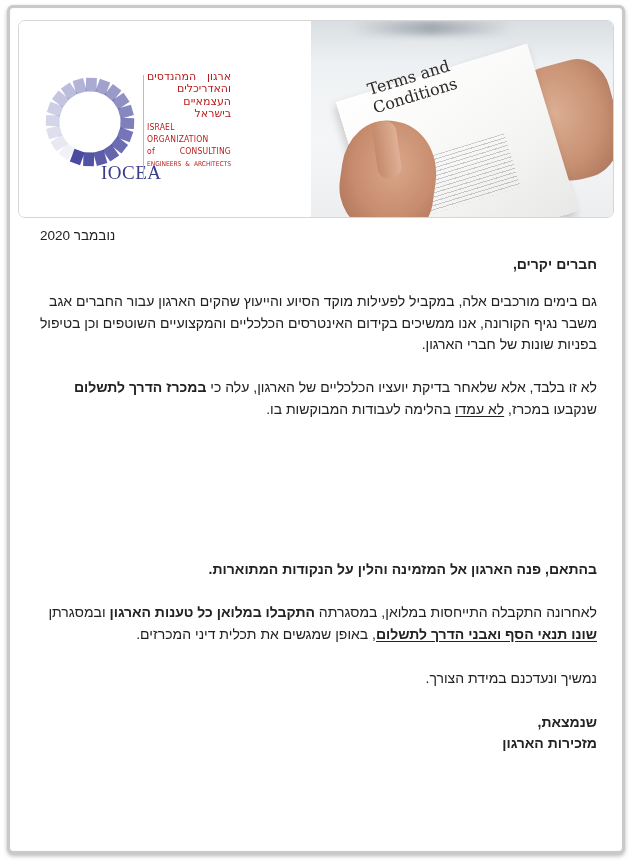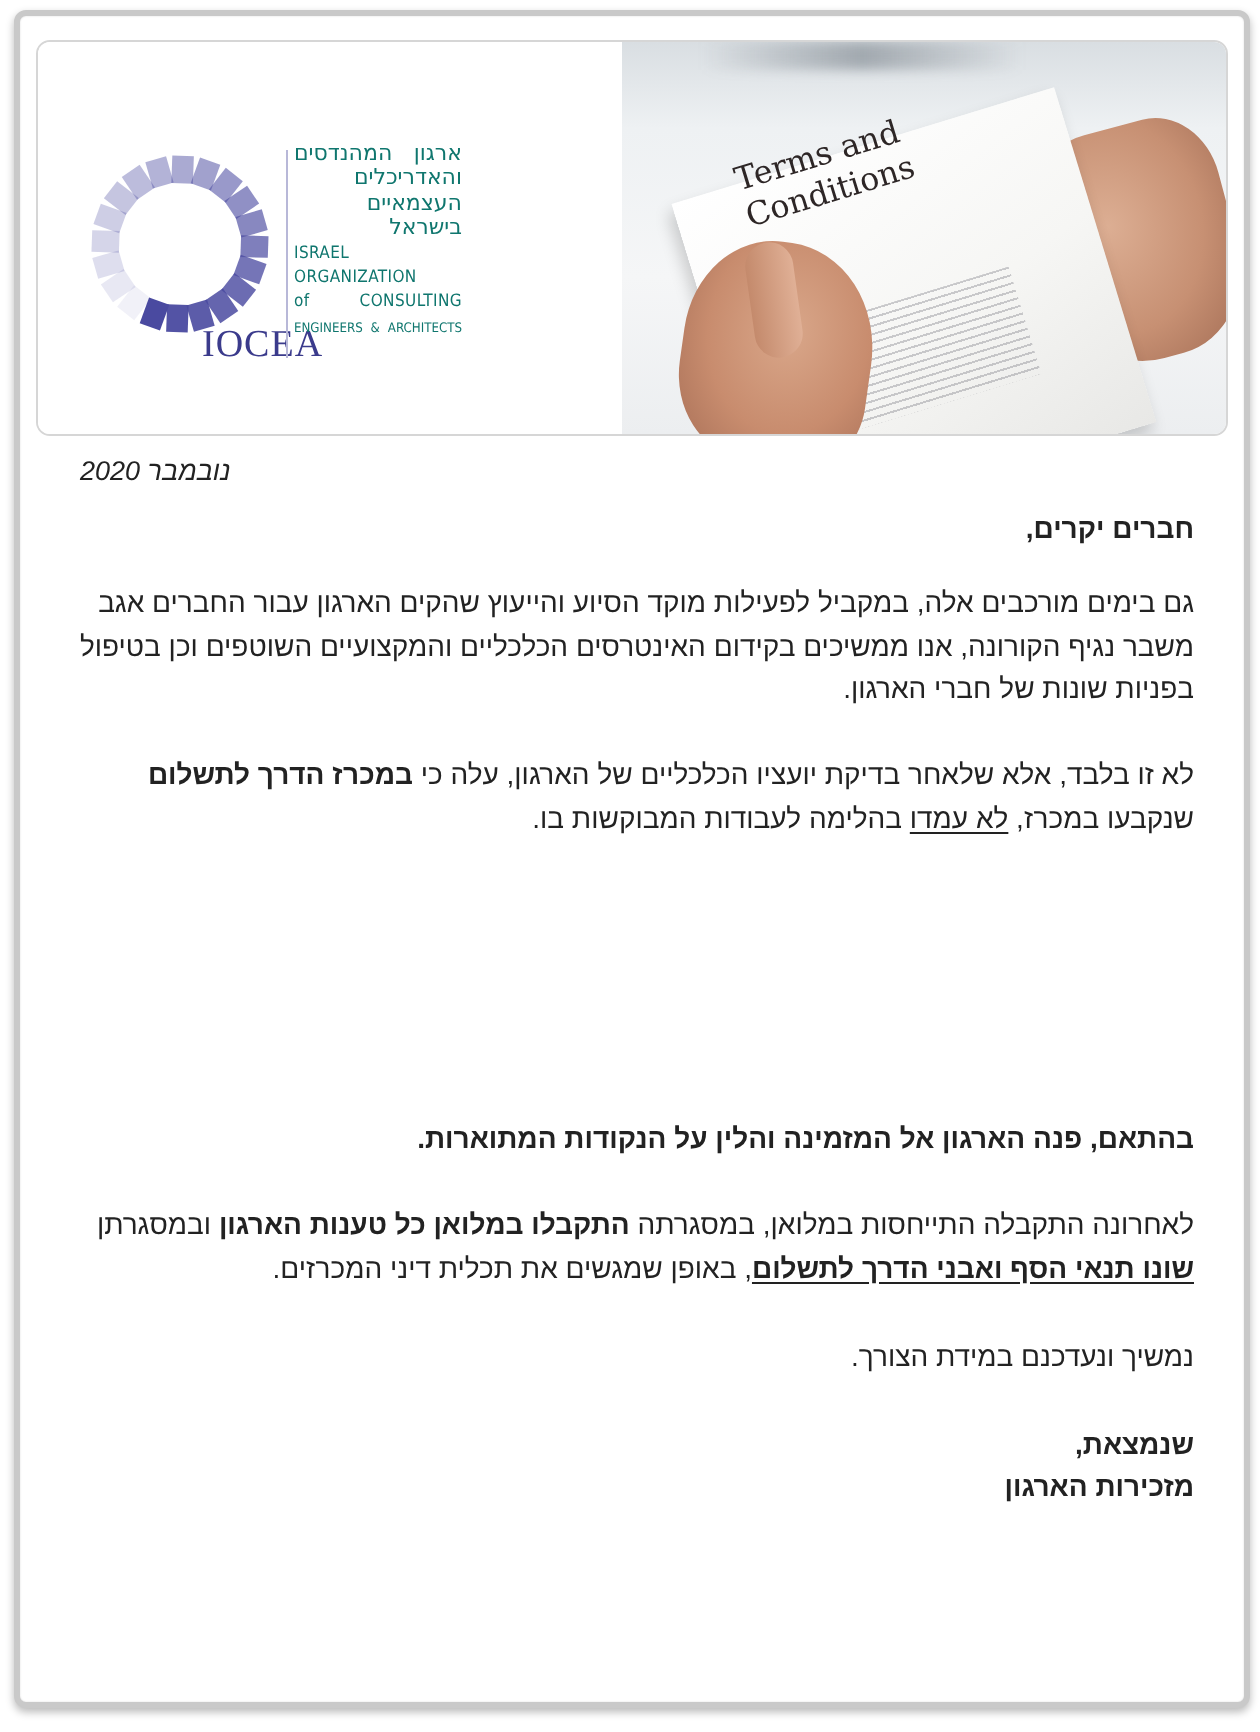--- a/index.html
+++ b/index.html
@@ -67,21 +67,21 @@
       top: 54px;
       width: 1px;
       height: 104px;
       background: #b8b8d8;
     }
     .logo-text {
       position: absolute;
       left: 128px;
       top: 50px;
       width: 84px;
-      color: #0f766e;
+      color: #b91c1c;
       line-height: 12.4px;
     }
     .logo-text .he {
       direction: rtl;
       text-align: justify;
       text-align-last: justify;
       font-family: "DejaVu Sans", sans-serif;
       font-size: 11px;
       white-space: nowrap;
     }
@@ -180,21 +180,20 @@
       transform: rotate(-15deg);
     }
     .date {
       position: absolute;
       left: 40px;
       top: 228px;
       direction: rtl;
       font-size: 13.5px;
       color: #222222;
       white-space: nowrap;
-      font-style: italic;
     }
     .p { margin: 0; }
     .greeting {
       position: absolute;
       right: 33px;
       top: 256px;
       direction: rtl;
       font-weight: bold;
       font-size: 14px;
     }

